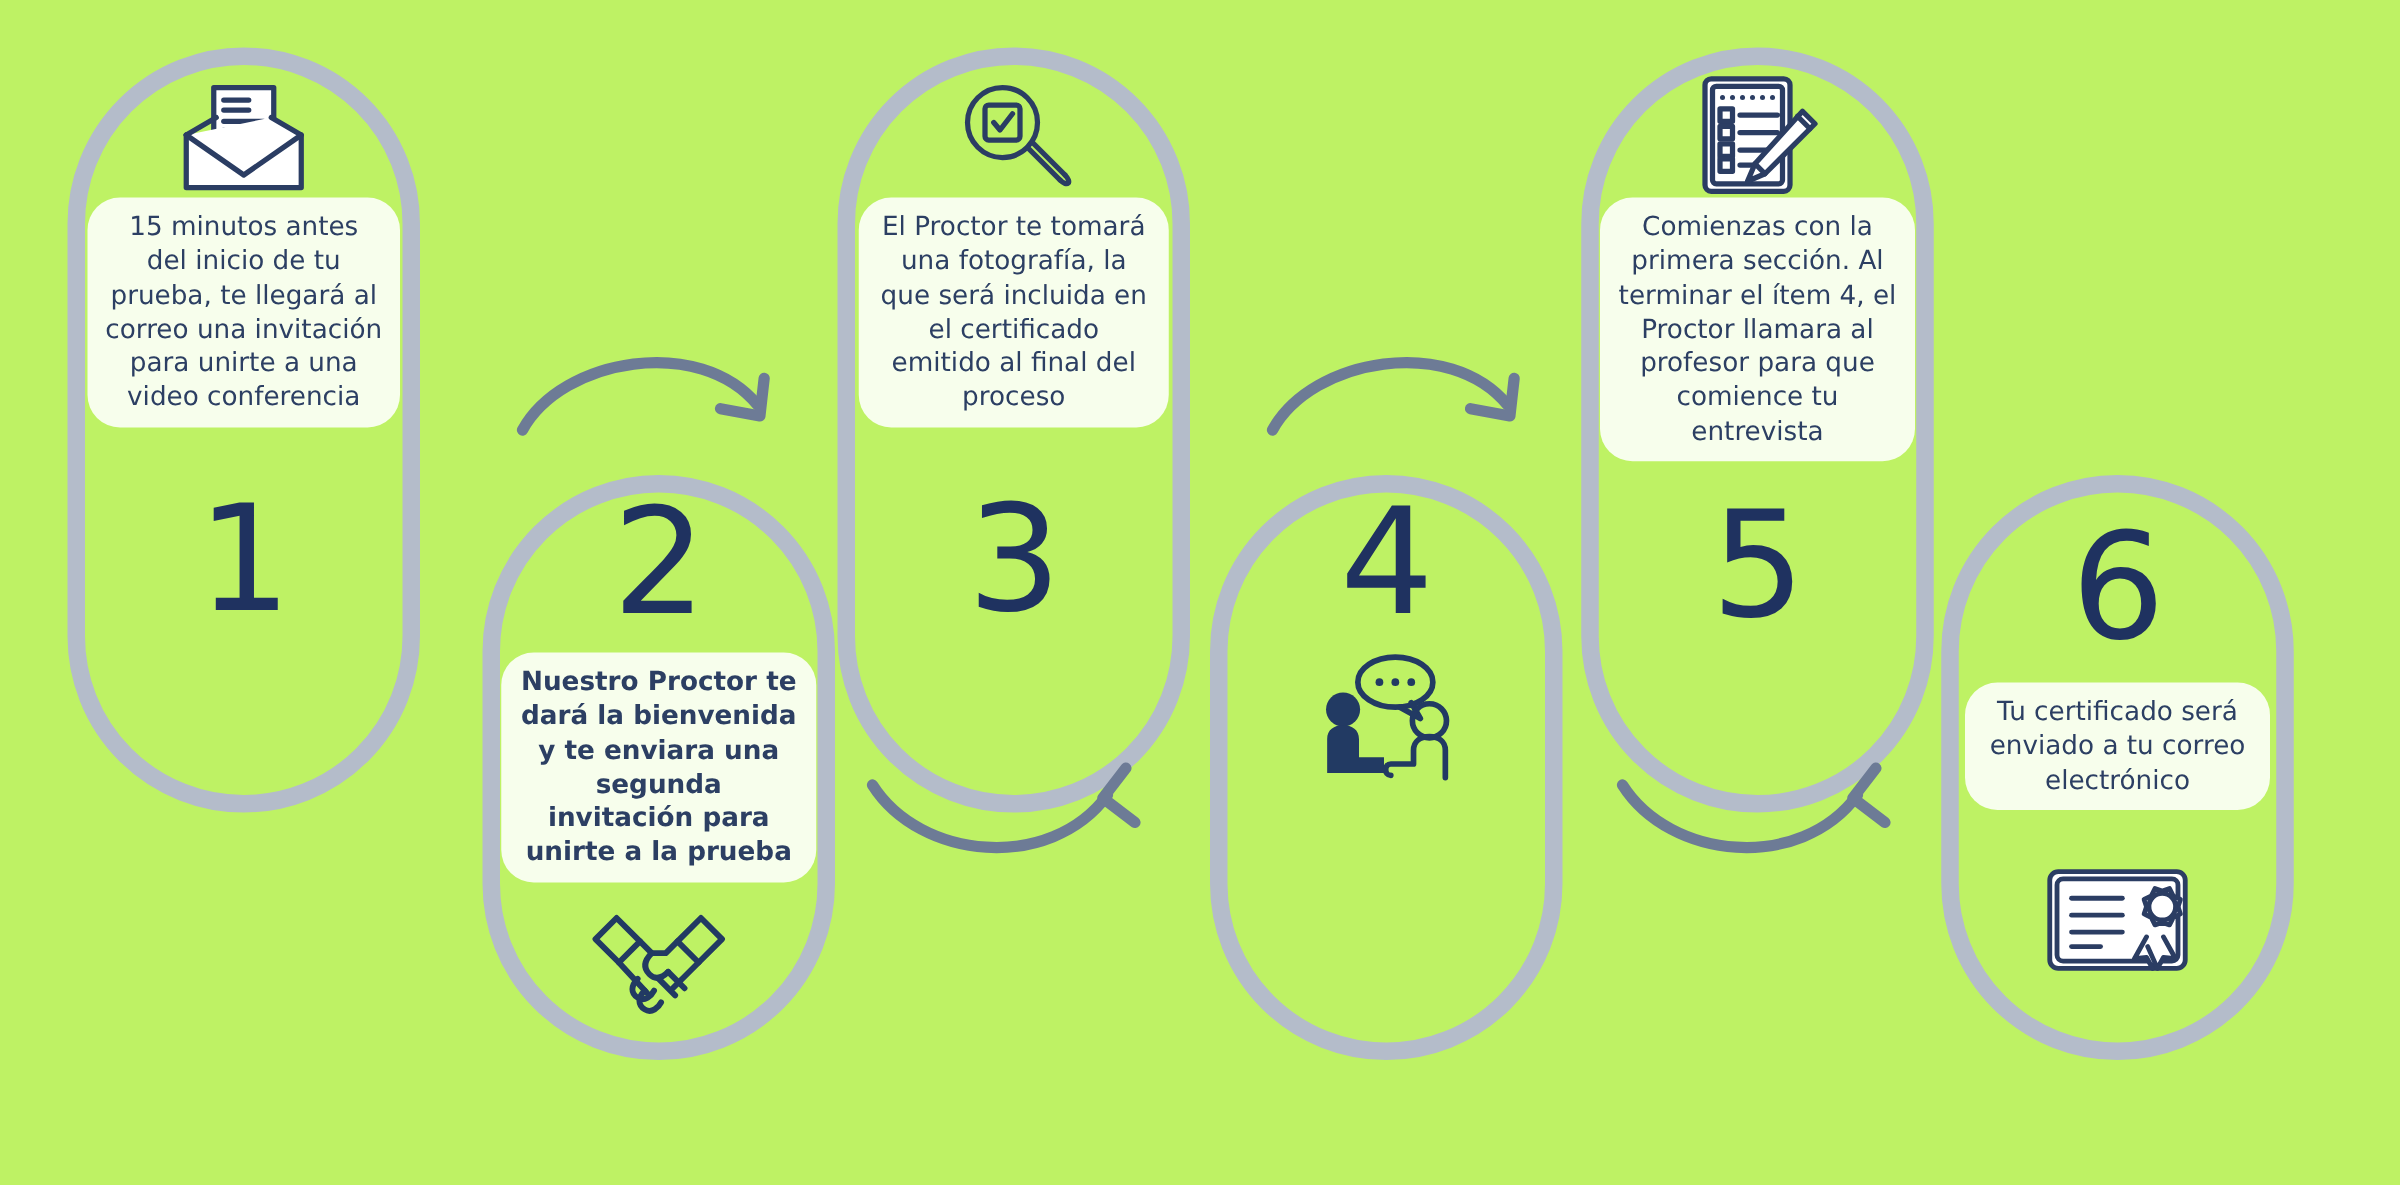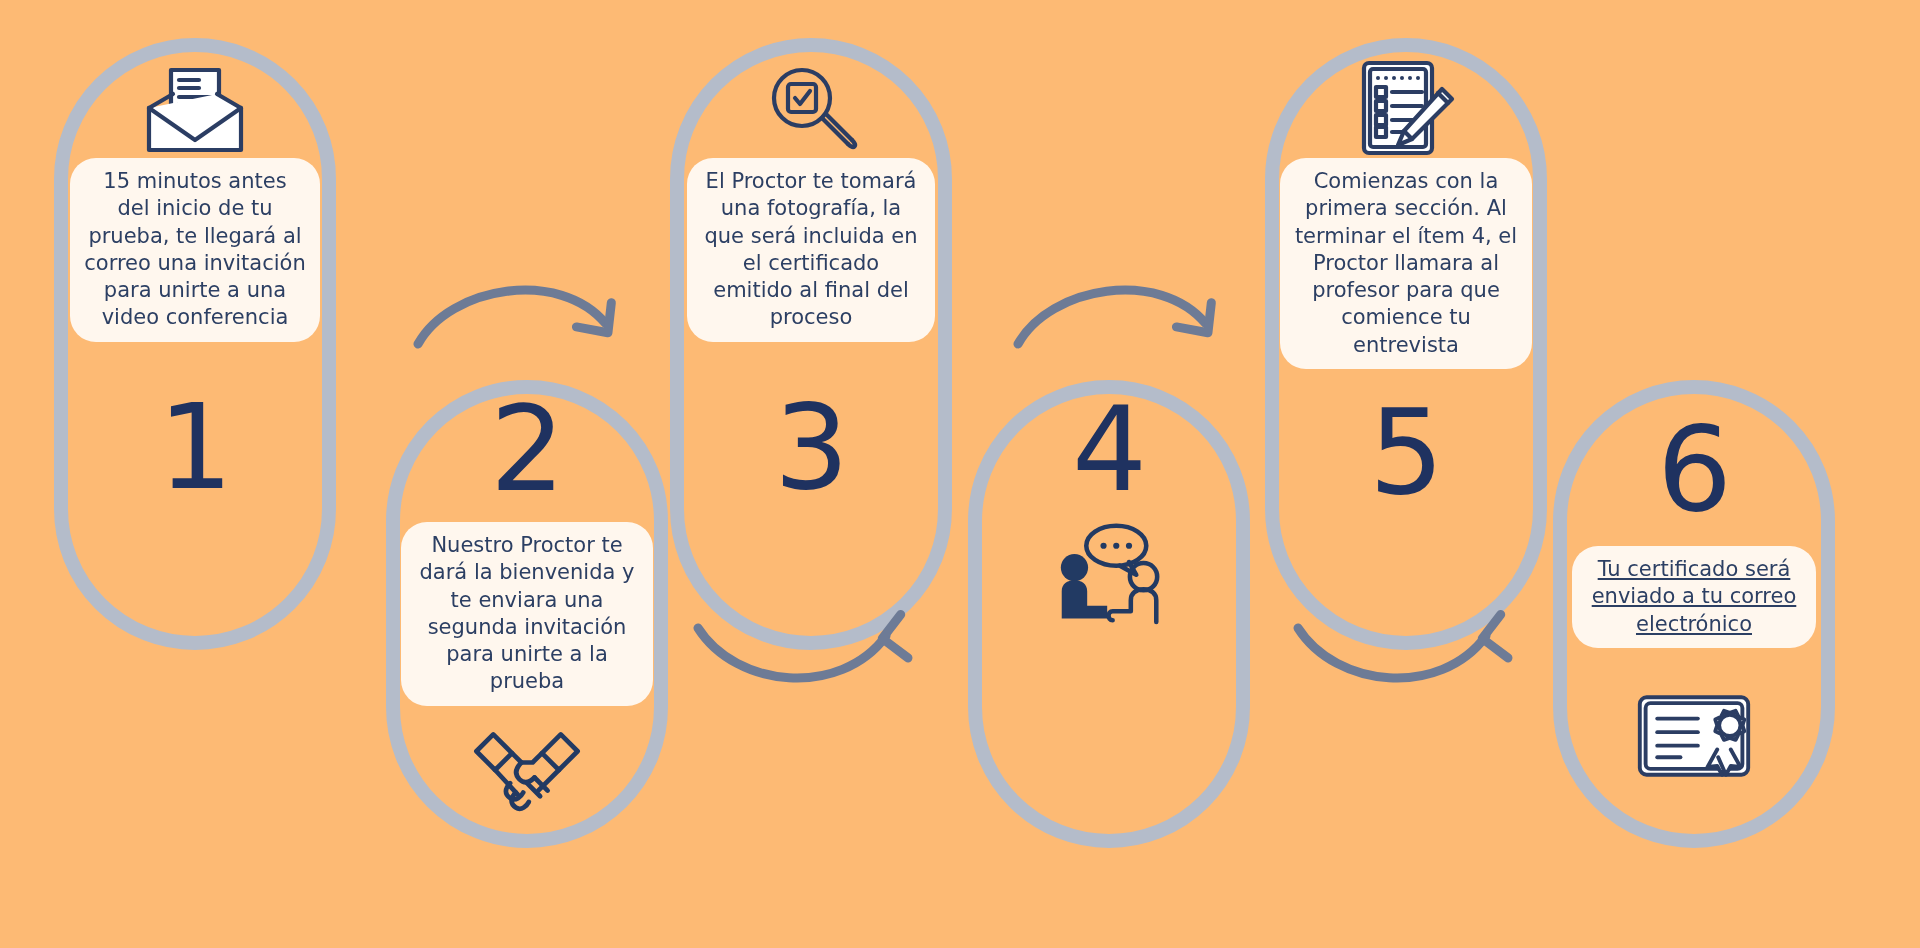--- a/index.html
+++ b/index.html
@@ -13,21 +13,21 @@
     background: #fcfcf5;
     font-family: "DejaVu Sans", "Liberation Sans", sans-serif;
     overflow: hidden;
     position: relative;
   }
 
   #stage {
     position: relative;
     width: 1920px;
     height: 948px;
-    background: #fdba74;
+    background: #bef264;
   }
 
   
   .capsule {
     position: absolute;
     border: 14px solid #b4bcca;
     border-radius: 200px;
     background: transparent;
     box-sizing: border-box;
   }
@@ -146,21 +146,21 @@
             <path d="M6 44 L52 76 L98 44" fill="#ffffff"></path>
           </g>
         </svg>
       </div>
       <div class="blurb" style="width:250px;">15 minutos antes del inicio de tu prueba, te llegará al correo una invitación para unirte a una video conferencia</div>
       <div class="num" style="margin-top:46px;">1</div>
     </div>
 
     <div class="step" style="left:394px; top:390px; width:266px;">
       <div class="num">2</div>
-      <div class="blurb" style="width:252px; margin-top:14px;">Nuestro Proctor te dará la bienvenida y te enviara una segunda invitación para unirte a la prueba</div>
+      <div class="blurb" style="width:252px; margin-top:14px;font-weight:bold;">Nuestro Proctor te dará la bienvenida y te enviara una segunda invitación para unirte a la prueba</div>
       <div class="icon-wrap" style="margin-top:16px;">
         <svg width="128" height="96" viewBox="0 0 128 96">
           <g fill="none" stroke="#223a63" stroke-width="5" stroke-linejoin="round" stroke-linecap="round">
             <path d="M10 28 L28 10 L48 30 L30 48 Z"></path>
             <path d="M118 28 L100 10 L80 30 L98 48 Z"></path>
             <path d="M48 30 L58 40 L70 40 L80 30"></path>
             <path d="M30 48 L54 74"></path>
             <path d="M98 48 L76 70"></path>
             <path d="M58 40 C 52 46, 50 52, 56 58 C 62 64, 68 60, 72 56"></path>
             <path d="M46 62 C 40 68, 40 74, 46 78 C 52 82, 58 76, 60 72"></path>
@@ -235,21 +235,21 @@
             <path d="M50 74 L58 82"></path>
           </g>
         </svg>
       </div>
       <div class="blurb" style="width:252px;">Comienzas con la primera sección. Al terminar el ítem 4, el Proctor llamara al profesor para que comience tu entrevista</div>
       <div class="num" style="margin-top:24px;">5</div>
     </div>
 
     <div class="step" style="left:1561px; top:410px; width:266px;">
       <div class="num">6</div>
-      <div class="blurb" style="width:244px; margin-top:18px;text-decoration:underline;">Tu certificado será enviado a tu correo electrónico</div>
+      <div class="blurb" style="width:244px; margin-top:18px;">Tu certificado será enviado a tu correo electrónico</div>
       <div class="icon-wrap" style="margin-top:40px; height:96px;">
         <svg width="124" height="96" viewBox="0 0 124 96">
           <g fill="none" stroke="#2b3d63" stroke-width="4" stroke-linejoin="round" stroke-linecap="round">
             <rect x="6" y="8" width="112" height="80" rx="7" fill="#ffffff"></rect>
             <rect x="12" y="14" width="100" height="68" rx="5"></rect>
             <line x1="24" y1="30" x2="66" y2="30"></line>
             <line x1="24" y1="44" x2="66" y2="44"></line>
             <line x1="24" y1="58" x2="66" y2="58"></line>
             <line x1="24" y1="70" x2="48" y2="70"></line>
             <path d="M86 62 L76 80 L86 79 L91 88 L99 70" fill="#ffffff"></path>

